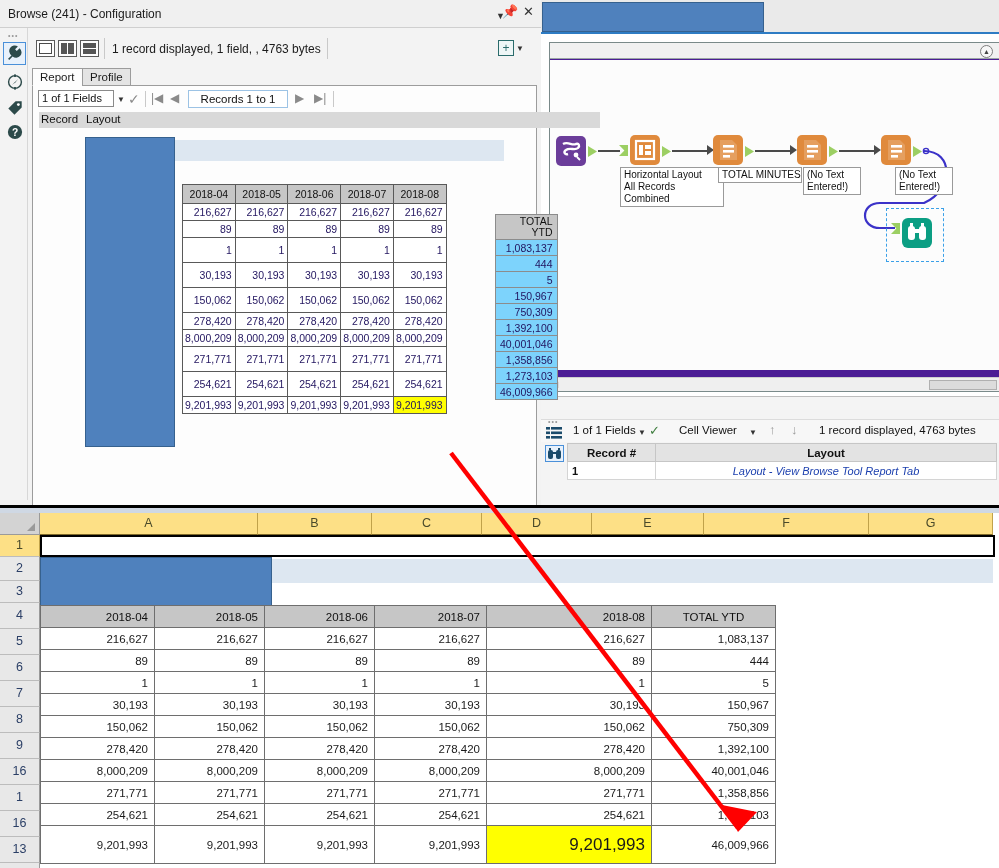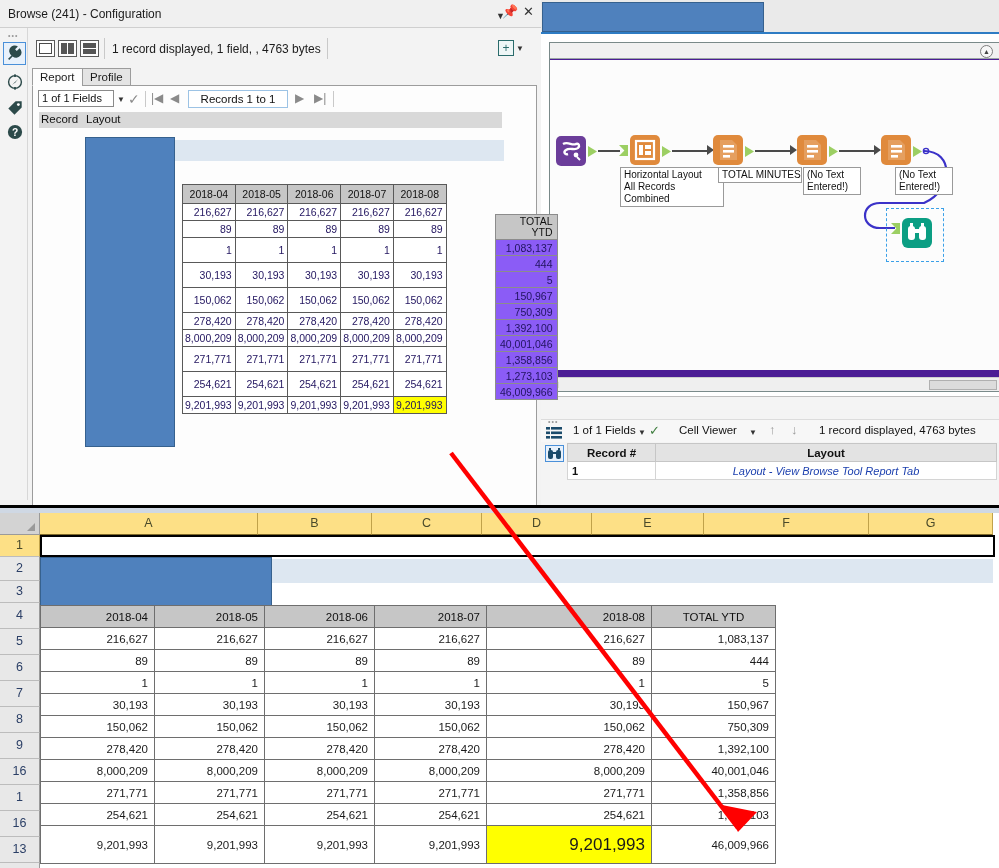--- a/index.html
+++ b/index.html
@@ -76,21 +76,21 @@
   #check-icon { position:absolute; left:95px; top:3px; font-size:14px; color:#8a8a8a; cursor:pointer;}
   .navarrow { position:absolute; top:4px; font-size:12px; color:#8a8a8a; cursor:pointer; line-height:12px;}
   #na-first { left:118px; }
   #na-prev  { left:137px; }
   #rec-box  { position:absolute; left:155px; top:2px; width:100px; height:18px; border:1px solid #9cc3e5;
               background:#fff; font-size:11.5px; color:#111; text-align:center; padding-top:2px; cursor:text;}
   #na-next  { left:262px; }
   #na-last  { left:281px; }
 
   
-  #rl-head { position:absolute; left:6px; top:26px; width:463px; height:16px; background:#d9d9d9;}
+  #rl-head { position:absolute; left:6px; top:26px; width:561px; height:16px; background:#d9d9d9;}
   #rl-head-rec { position:absolute; left:2px; top:1px; font-size:11.5px; color:#111;}
   #rl-head-lay { position:absolute; left:47px; top:1px; font-size:11.5px; color:#111;}
   #rl-rownum { position:absolute; left:8px; top:44px; font-size:10px; color:#4a2b8f;}
 
   
   #rep-content { position:absolute; left:6px; top:42px; width:490px; height:392px; background:#fdfdfd;}
   #lightblue-band { position:absolute; left:55px; top:12px; width:410px; height:21px; background:#dde7f1;}
   #redact-a { position:absolute; left:46px; top:9px; width:90px; height:310px; background:#4f81bd;
               border:1px solid #36618e; }
 
@@ -98,21 +98,21 @@
   #mtx { position:absolute; left:143px; top:56px; border-collapse:collapse; font-size:10.5px; color:#21145f;}
   #mtx th { background:#c6c6c6; border:1px solid #595959; font-weight:normal; color:#111;
             font-size:10.5px; padding:3px 4px 3px 4px; text-align:center; }
   #mtx td { border:1px solid #595959; padding:1px 3px 1px 2px; text-align:right; height:17px;
             background:#fff; min-width:44px; }
   #mtx td.tall { height:25px; }
   #mtx td.hl { background:#ffff00; }
 
   
   #ytd { position:absolute; left:456px; top:86px; border-collapse:collapse; font-size:10.5px; color:#21145f;
-         background:#8b5cf6; border:1px solid #8c8c8c;}
+         background:#7dd3fc; border:1px solid #8c8c8c;}
   #ytd th { background:#c6c6c6; border:1px solid #8c8c8c; font-weight:normal; color:#111;
             font-size:10.5px; padding:1px 4px; text-align:right; line-height:11px;}
   #ytd td { border-top:1px solid #8c8c8c; padding:0px 4px; text-align:right; height:16px; }
 
   
   #right-top { position:absolute; left:541px; top:0; width:458px; height:505px; background:#ffffff; }
   #redact-top { position:absolute; left:542px; top:2px; width:222px; height:30px; background:#4f81bd;
                 border:1px solid #36618e; }
   #wf-topbar { position:absolute; left:541px; top:0px; width:458px; height:32px; background:#eaeaea; }
   #wf-blueline { position:absolute; left:541px; top:32px; width:458px; height:2px; background:#2e7cc4;}

